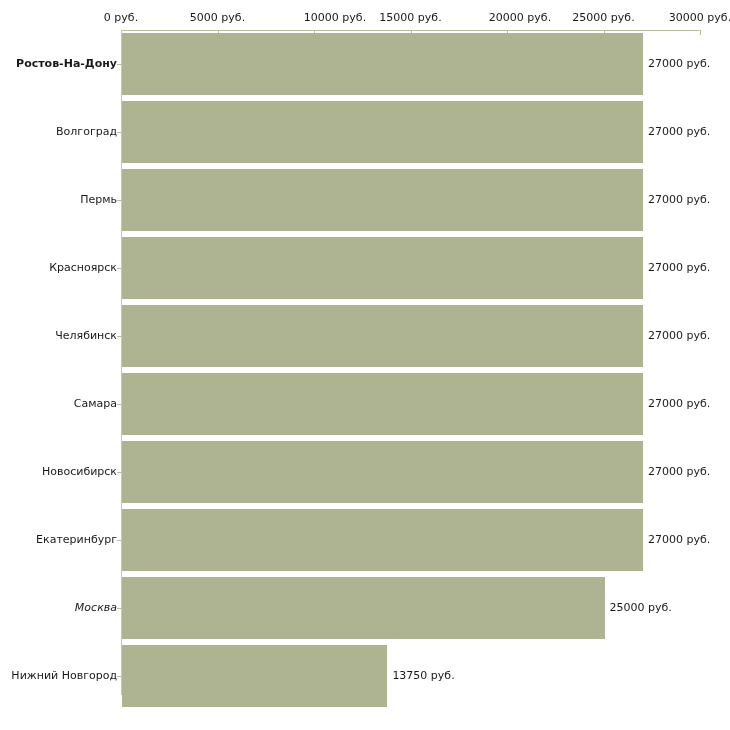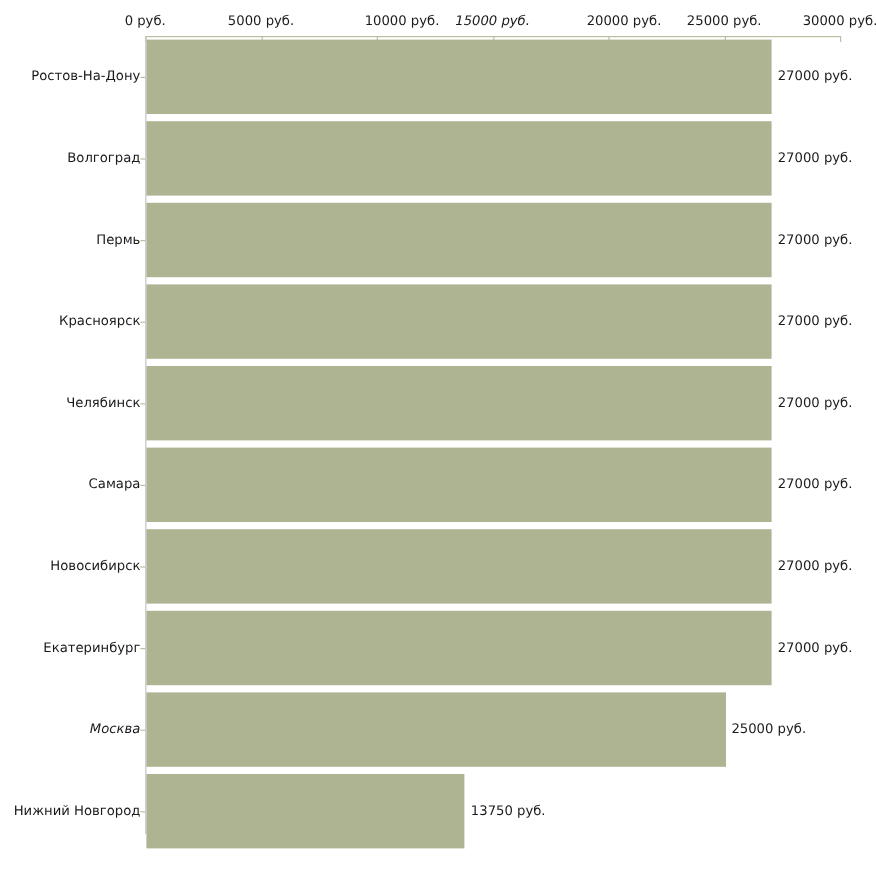--- a/index.html
+++ b/index.html
@@ -98,41 +98,41 @@
       <div class="x-tick" style="left: 314px; background: rgb(185, 191, 160);"></div>
       <div class="x-tick" style="left: 410.5px; background: rgb(185, 191, 160);"></div>
       <div class="x-tick" style="left: 507px; background: rgb(185, 191, 160);"></div>
       <div class="x-tick" style="left: 603.5px; background: rgb(185, 191, 160);"></div>
       <div class="x-tick" style="left: 700px; background: rgb(185, 191, 160);"></div>
     </div>
   <div id="x-tick-labels">
       <div class="x-tick-label" style="left: 121px; color: rgb(26, 26, 26);">0 руб.</div>
       <div class="x-tick-label" style="left: 217.5px; color: rgb(26, 26, 26);">5000 руб.</div>
       <div class="x-tick-label" style="left: 308px; color: rgb(26, 26, 26); margin-left: 27px;">10000 руб.</div>
-      <div class="x-tick-label" style="left: 410.5px; color: rgb(26, 26, 26); font-style: italic;">15000 руб.</div>
+      <div class="x-tick-label" style="left: 410.5px; color: rgb(26, 26, 26);">15000 руб.</div>
       <div class="x-tick-label" style="left: 520px; color: rgb(26, 26, 26);">20000 руб.</div>
       <div class="x-tick-label" style="left: 603.5px; color: rgb(26, 26, 26);">25000 руб.</div>
       <div class="x-tick-label" style="left: 700px; color: rgb(26, 26, 26);">30000 руб.</div>
     </div>
 
   <div class="y-axis-line"></div>
   <div id="y-ticks">
       <div class="y-tick" style="top: 64px; background: rgb(185, 191, 160);"></div>
       <div class="y-tick" style="top: 132px; background: rgb(185, 191, 160);"></div>
       <div class="y-tick" style="top: 200px; background: rgb(185, 191, 160);"></div>
       <div class="y-tick" style="top: 268px; background: rgb(185, 191, 160);"></div>
       <div class="y-tick" style="top: 336px; background: rgb(185, 191, 160);"></div>
       <div class="y-tick" style="top: 404px; background: rgb(185, 191, 160);"></div>
       <div class="y-tick" style="top: 472px; background: rgb(185, 191, 160);"></div>
       <div class="y-tick" style="top: 540px; background: rgb(185, 191, 160);"></div>
       <div class="y-tick" style="top: 608px; background: rgb(185, 191, 160);"></div>
       <div class="y-tick" style="top: 676px; background: rgb(185, 191, 160);"></div>
     </div>
   <div id="cat-labels">
-      <div class="cat-label" style="top: 57px; color: rgb(26, 26, 26);">Ростов-На-Дону</div>
+      <div class="cat-label" style="top: 57px; color: rgb(26, 26, 26); font-weight: bold;">Ростов-На-Дону</div>
       <div class="cat-label" style="top: 125px; color: rgb(26, 26, 26);">Волгоград</div>
       <div class="cat-label" style="top: 193px; color: rgb(26, 26, 26);">Пермь</div>
       <div class="cat-label" style="top: 261px; color: rgb(26, 26, 26); text-align: center;">Красноярск</div>
       <div class="cat-label" style="top: 329px; color: rgb(26, 26, 26);">Челябинск</div>
       <div class="cat-label" style="top: 397px; color: rgb(26, 26, 26);">Самара</div>
       <div class="cat-label" style="top: 465px; color: rgb(26, 26, 26);">Новосибирск</div>
       <div class="cat-label" style="top: 533px; color: rgb(26, 26, 26);">Екатеринбург</div>
       <div class="cat-label" style="top: 601px; color: rgb(26, 26, 26); font-style: italic;">Москва</div>
       <div class="cat-label" style="top: 669px; color: rgb(26, 26, 26);">Нижний Новгород</div>
     </div>

